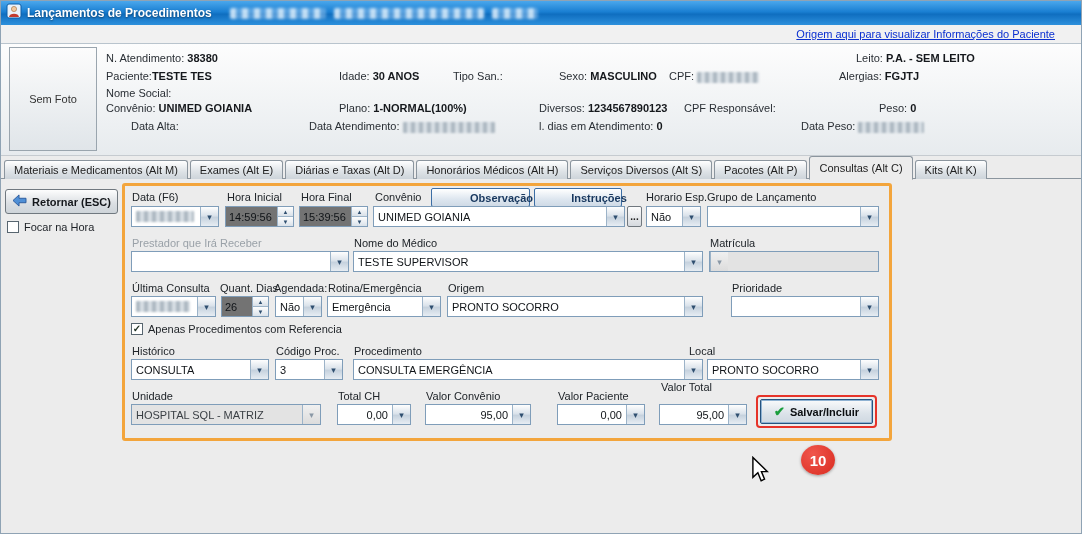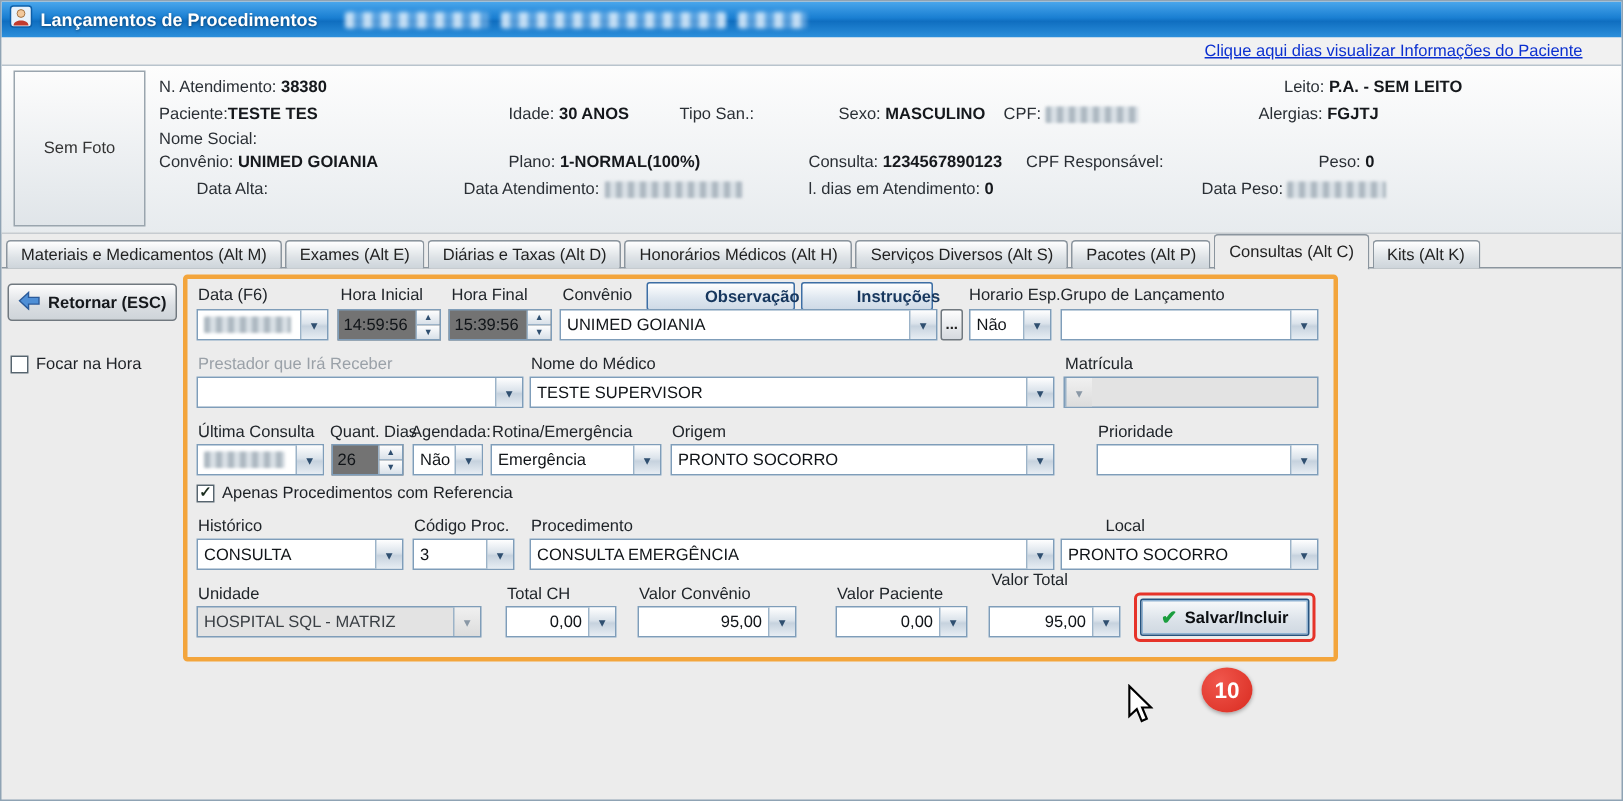--- a/index.html
+++ b/index.html
@@ -106,21 +106,21 @@
         <path d="M3 14 C3 9.5 13 9.5 13 14 Z" fill="#c23b2e"></path>
       </svg>
     </span>
     <span class="ttl">Lançamentos de Procedimentos</span>
     <span class="redact-blue" style="width:96px;margin-left:18px;"></span>
     <span class="redact-blue" style="width:150px;margin-left:8px;"></span>
     <span class="redact-blue" style="width:46px;margin-left:8px;"></span>
   </div>
 
   <div id="linkbar">
-    <a id="patient-link">Clique aqui dias visualizar Informações do Paciente</a>
+    <a id="patient-link">Origem aqui para visualizar Informações do Paciente</a>
   </div>
 
   <div id="patient">
     <div id="photo">
       <span>Sem Foto</span>
     </div>
 
     <div class="pf" style="left:105px;top:8px;">
       <span>N. Atendimento:</span> <span class="v">38380</span>
     </div>
@@ -151,21 +151,21 @@
       <span>Nome Social:</span> <span class="v"></span>
     </div>
 
     <div class="pf" style="left:105px;top:58px;">
       <span>Convênio:</span> <span class="v">UNIMED GOIANIA</span>
     </div>
     <div class="pf" style="left:338px;top:58px;">
       <span>Plano:</span> <span class="v">1-NORMAL(100%)</span>
     </div>
     <div class="pf" style="left:538px;top:58px;">
-      <span>Consulta:</span> <span class="v">1234567890123</span>
+      <span>Diversos:</span> <span class="v">1234567890123</span>
     </div>
     <div class="pf" style="left:683px;top:58px;">
       <span>CPF Responsável:</span> <span class="v"></span>
     </div>
     <div class="pf" style="left:878px;top:58px;">
       <span>Peso:</span> <span class="v">0</span>
     </div>
 
     <div class="pf" style="left:130px;top:76px;">
       <span>Data Alta:</span> <span class="v"></span>
@@ -194,21 +194,21 @@
   </div>
 
   <div id="retornar">
     <span>
       <svg width="15" height="13" viewBox="0 0 16 14">
           <path d="M7.5 1 L1 7 L7.5 13 L7.5 9.4 H15 V4.6 H7.5 Z" fill="#4f8fd6" stroke="#2a5a9a" stroke-width="1"></path>
         </svg>
     </span>
     <span>Retornar (ESC)</span>
   </div>
-  <div class="chk-row" style="left:6px;top:236px;">
+  <div class="chk-row" style="left:6px;top:220px;">
     <span class="chk"></span>
     <span>Focar na Hora</span>
   </div>
 
   <div id="form-highlight"></div>
 
   <div class="flbl" style="left:131px;top:190px;">Data (F6)</div>
   <div class="flbl" style="left:226px;top:190px;">Hora Inicial</div>
   <div class="flbl" style="left:300px;top:190px;">Hora Final</div>
   <div class="flbl" style="left:374px;top:190px;">Convênio</div>
@@ -305,21 +305,21 @@
   </div>
 
   <div class="chk-row" style="left:130px;top:322px;">
     <span class="chk">✓</span>
     <span>Apenas Procedimentos com Referencia</span>
   </div>
 
   <div class="flbl" style="left:131px;top:344px;">Histórico</div>
   <div class="flbl" style="left:275px;top:344px;">Código Proc.</div>
   <div class="flbl" style="left:353px;top:344px;">Procedimento</div>
-  <div class="flbl" style="left:736px;top:344px;">Local</div>
+  <div class="flbl" style="left:688px;top:344px;">Local</div>
 
   <div class="combo" style="left:130px;top:358px;width:138px;">
     <span class="val">CONSULTA</span>
     <span class="dd">▾</span>
   </div>
   <div class="combo" style="left:274px;top:358px;width:68px;">
     <span class="val">3</span>
     <span class="dd">▾</span>
   </div>
   <div class="combo" style="left:352px;top:358px;width:350px;">

